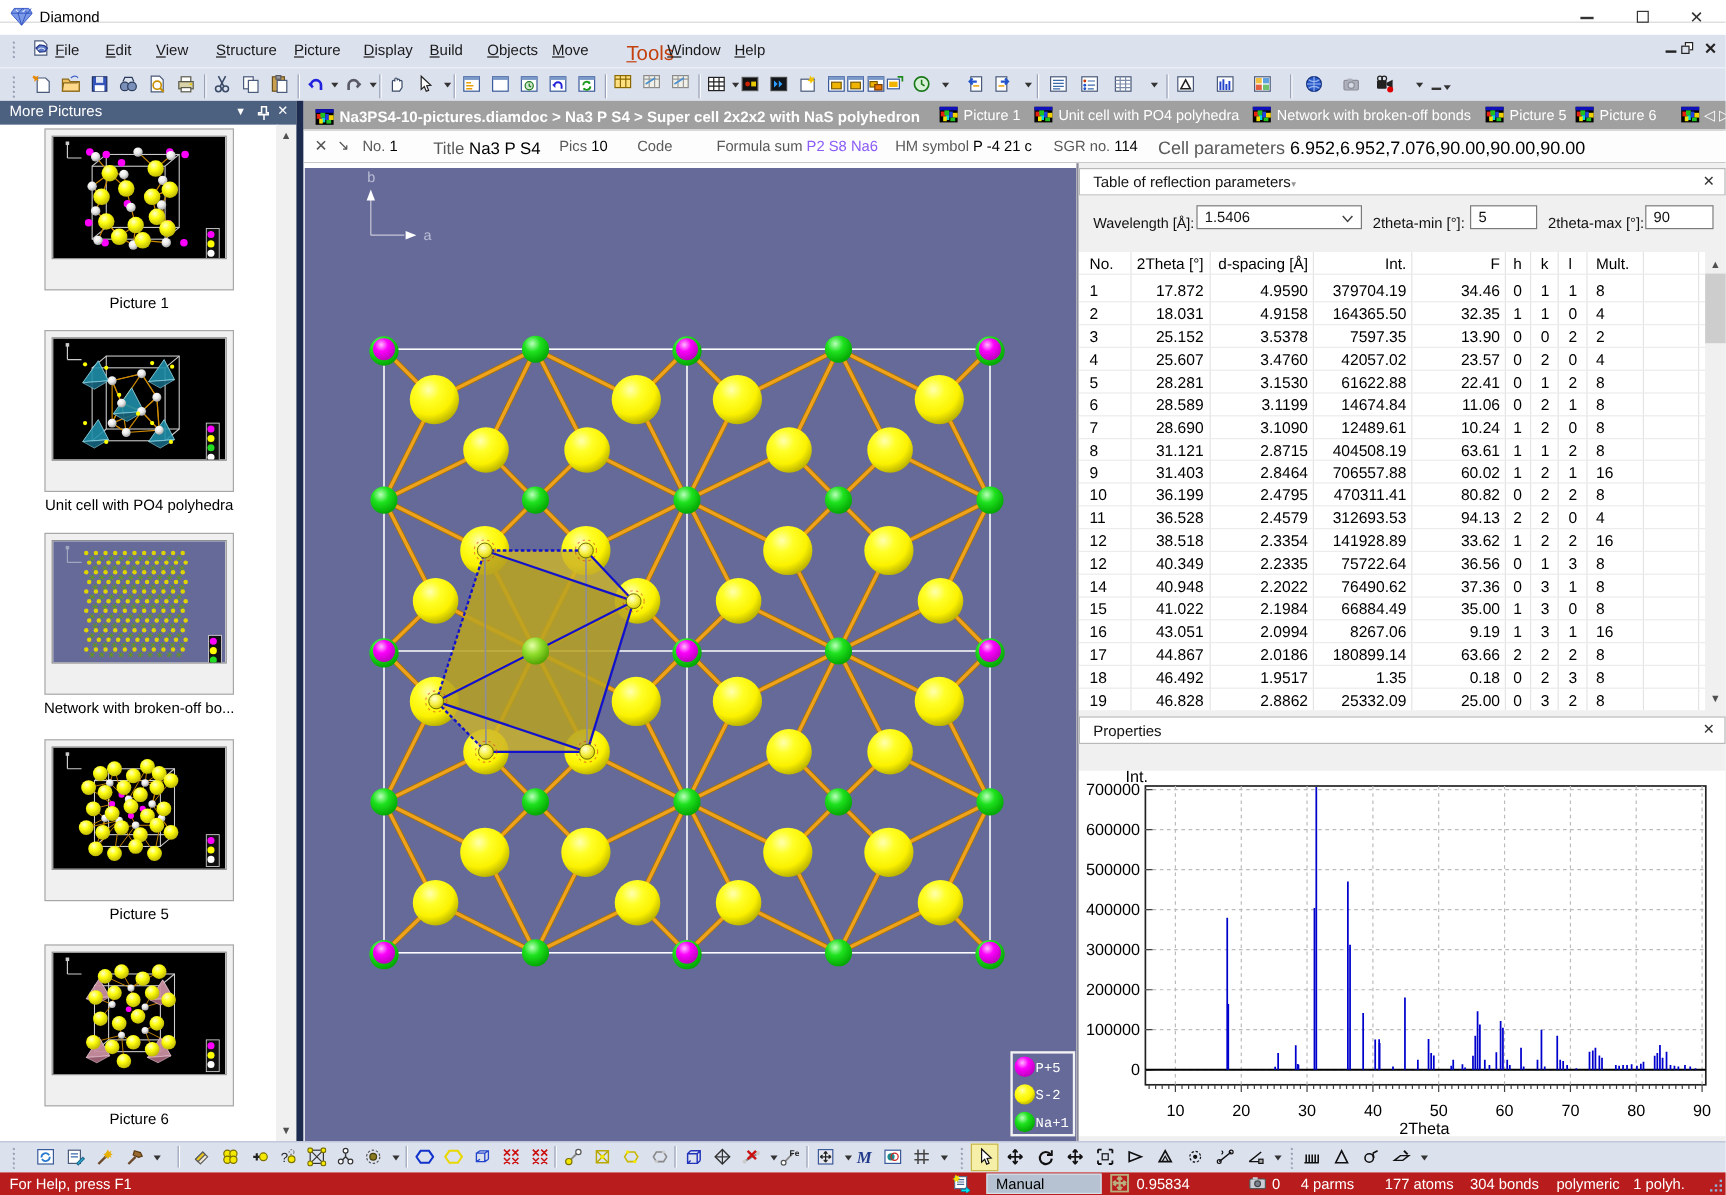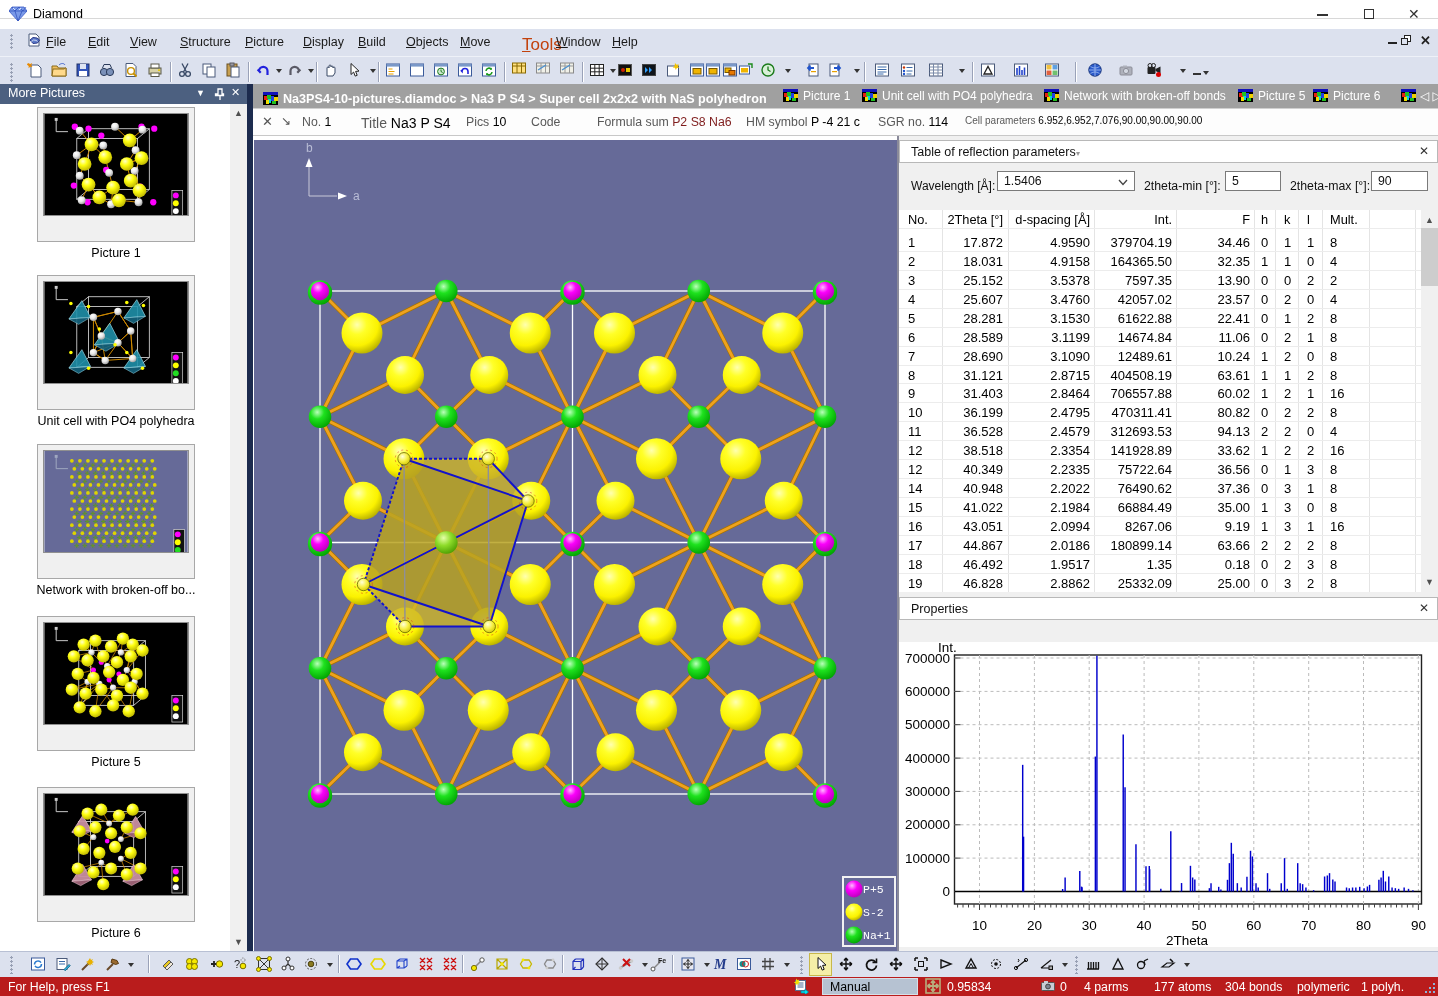--- a/index.html
+++ b/index.html
@@ -1082,24 +1082,24 @@
     <span style="position:absolute;left:1167px;top:5px;font-size:12px;color:#fff">◁&nbsp;▷</span>
   </div>
 
 <div class="abs" style="left:253px;top:108px;width:1185px;height:28px;background:#fdfdfd;border-top:1px solid #d0d0d0;border-bottom:1px solid #c8c8c8">
     <span style="position:absolute;left:9px;top:5px;color:#555;font-size:13px">✕</span>
     <span style="position:absolute;left:28px;top:5px;color:#555;font-size:12px">↘</span>
     <span style="position:absolute;left:49px;top:6px;font-size:12.3px;color:#595959">No. <span style="color:#000">1</span></span>
     <span style="position:absolute;left:108px;top:6px;font-size:14px;color:#595959">Title <span style="color:#000">Na3 P S4</span></span>
     <span style="position:absolute;left:213px;top:6px;font-size:12.3px;color:#595959">Pics <span style="color:#000">10</span></span>
     <span style="position:absolute;left:278px;top:6px;font-size:12.3px;color:#595959">Code <span style="color:#000"></span></span>
-    <span style="position:absolute;left:344px;top:6px;font-size:12.3px;color:#595959">Formula sum <span style="color:#7f1d1d">P2 S8 Na6</span></span>
+    <span style="position:absolute;left:344px;top:6px;font-size:12.3px;color:#595959">Formula sum <span style="color:#8b5cf6">P2 S8 Na6</span></span>
     <span style="position:absolute;left:493px;top:6px;font-size:12.3px;color:#595959">HM symbol <span style="color:#000">P -4 21 c</span></span>
     <span style="position:absolute;left:625px;top:6px;font-size:12.3px;color:#595959">SGR no. <span style="color:#000">114</span></span>
-    <span style="position:absolute;left:712px;top:6px;font-size:10px;color:#595959">Cell parameters <span style="color:#000">6.952,6.952,7.076,90.00,90.00,90.00</span></span>
+    <span style="position:absolute;left:712px;top:6px;font-size:15px;color:#595959">Cell parameters <span style="color:#000">6.952,6.952,7.076,90.00,90.00,90.00</span></span>
   </div>
 
 <div class="abs" style="left:253px;top:136px;width:644px;height:815px;background:#fff">
     <svg width="644" height="815" viewBox="0 0 644 815" style="position:absolute;left:0;top:0">
       <rect x="1" y="4" width="643" height="811" fill="#666a98"></rect>
       <defs>
 <radialGradient id="gy" cx="0.38" cy="0.3" r="0.78">
  <stop offset="0" stop-color="#ffffb0"></stop>
           <stop offset="0.3" stop-color="#ffff28"></stop>
  <stop offset="0.65" stop-color="#fbf200"></stop>

